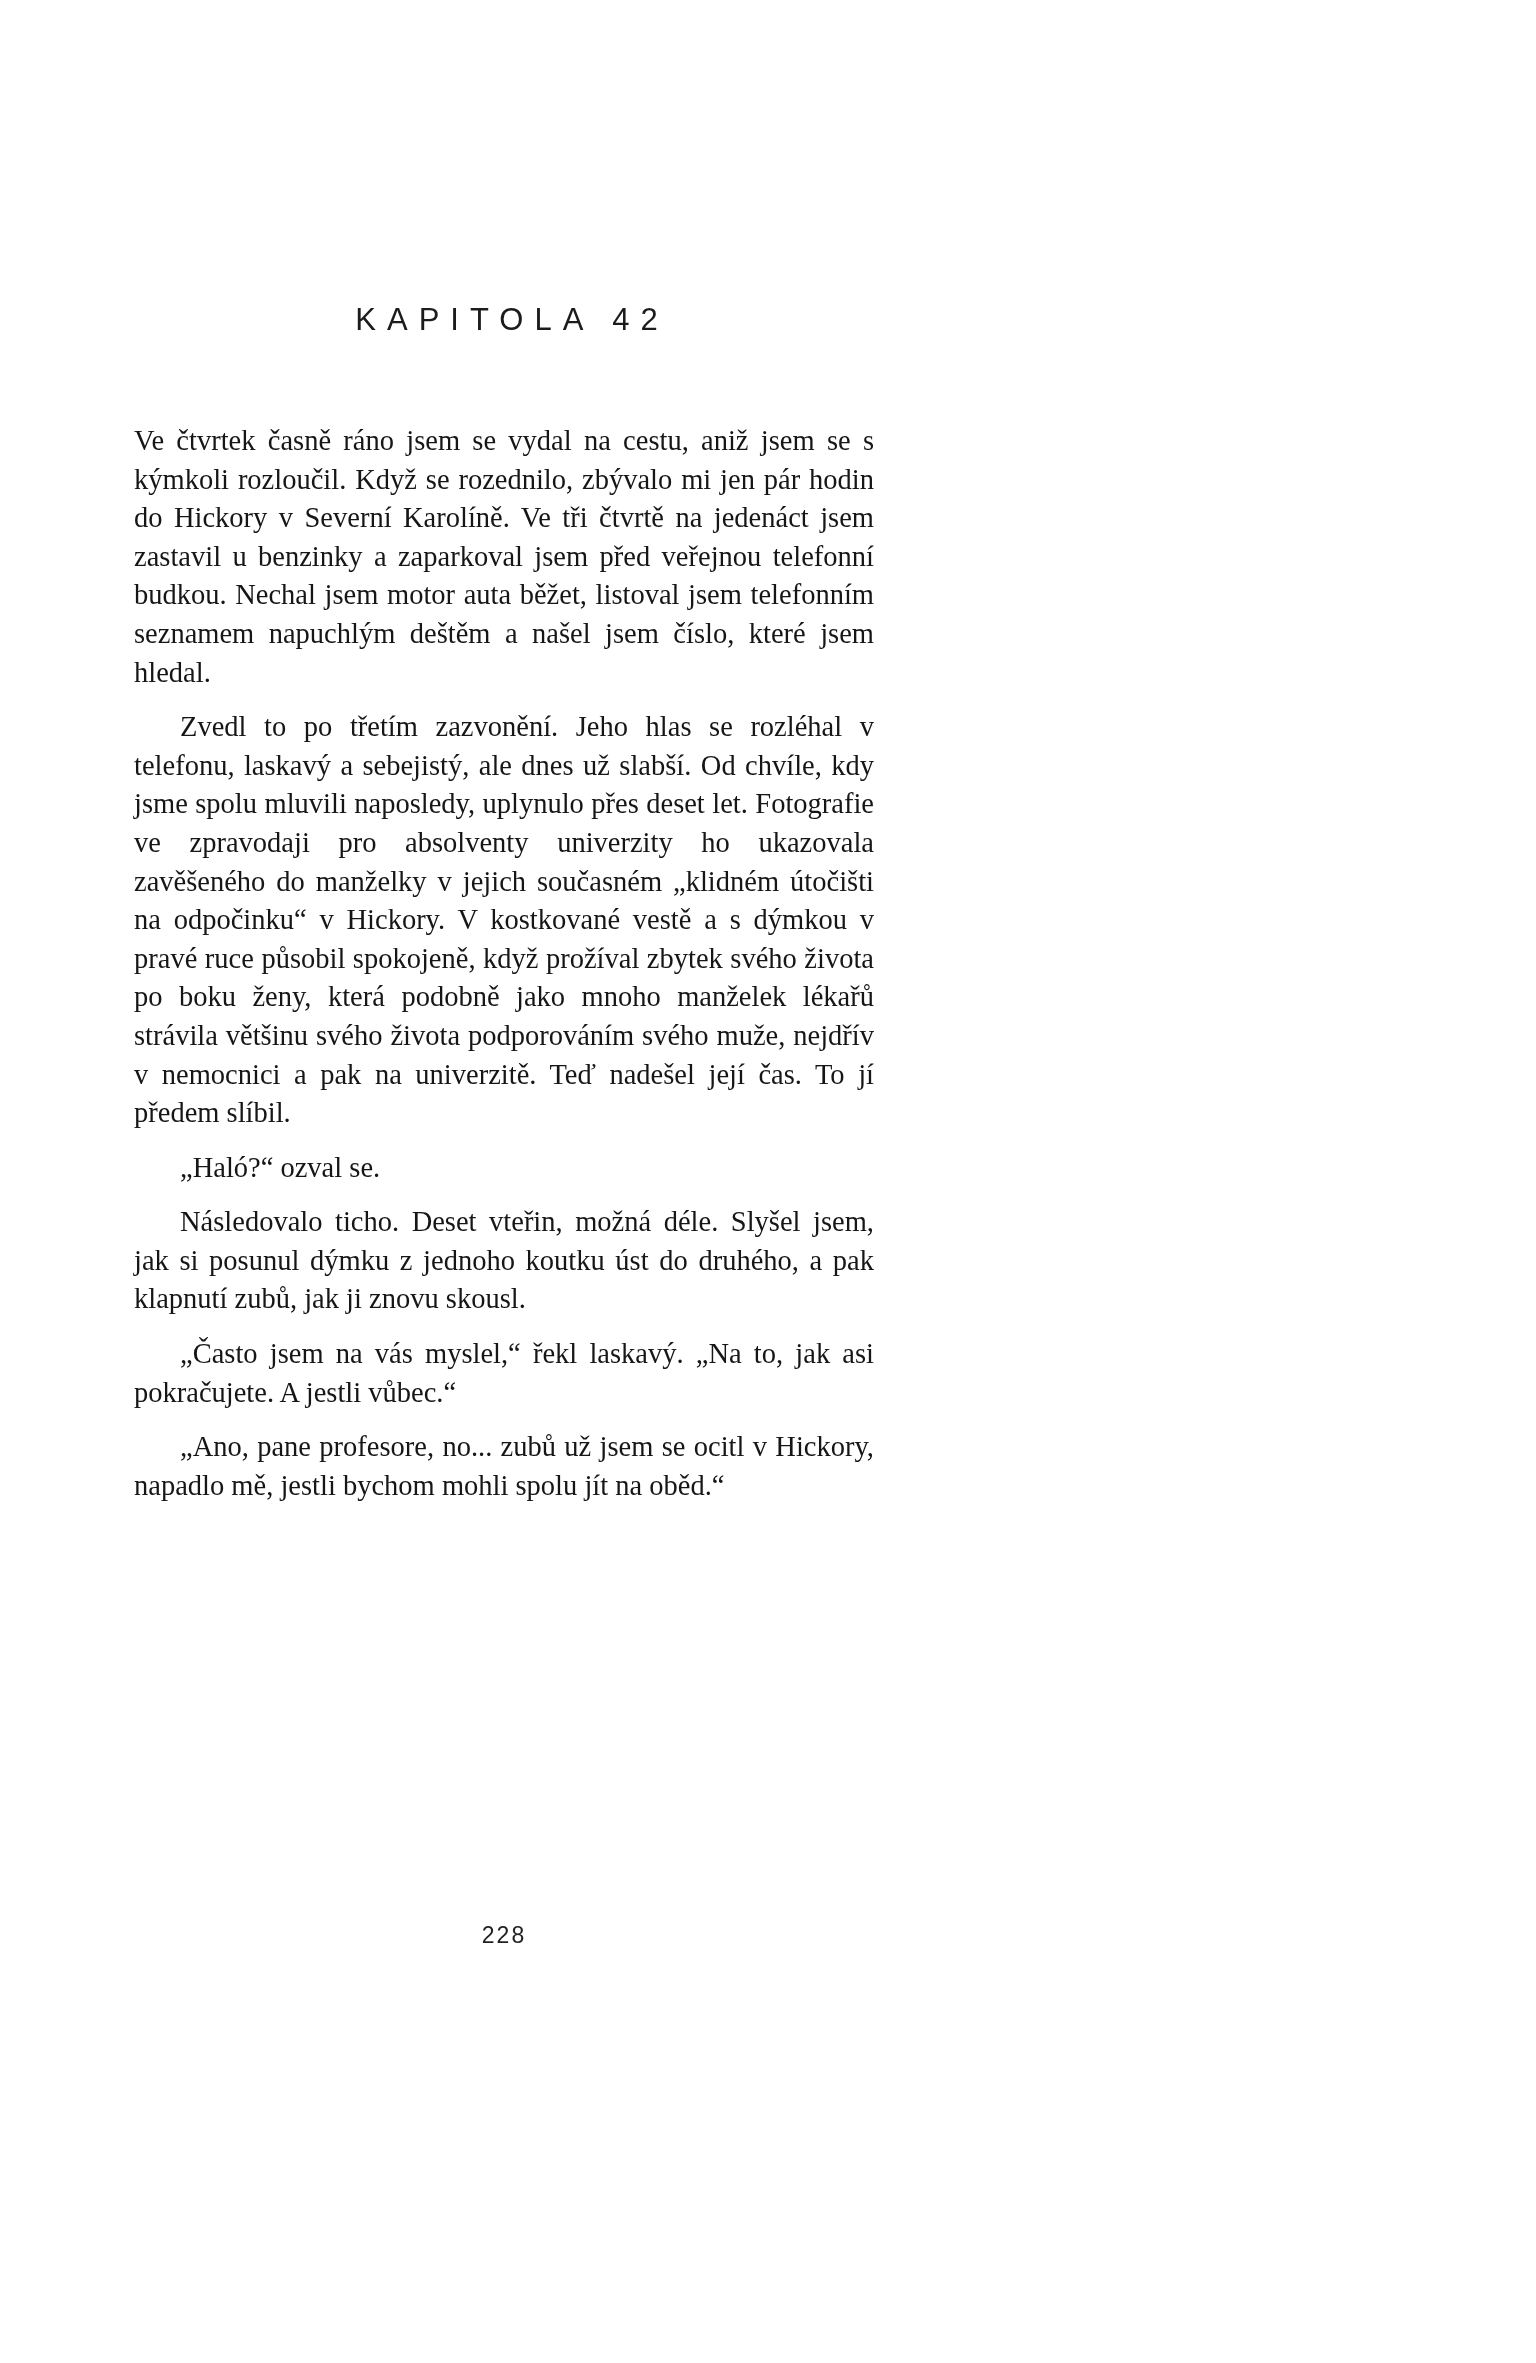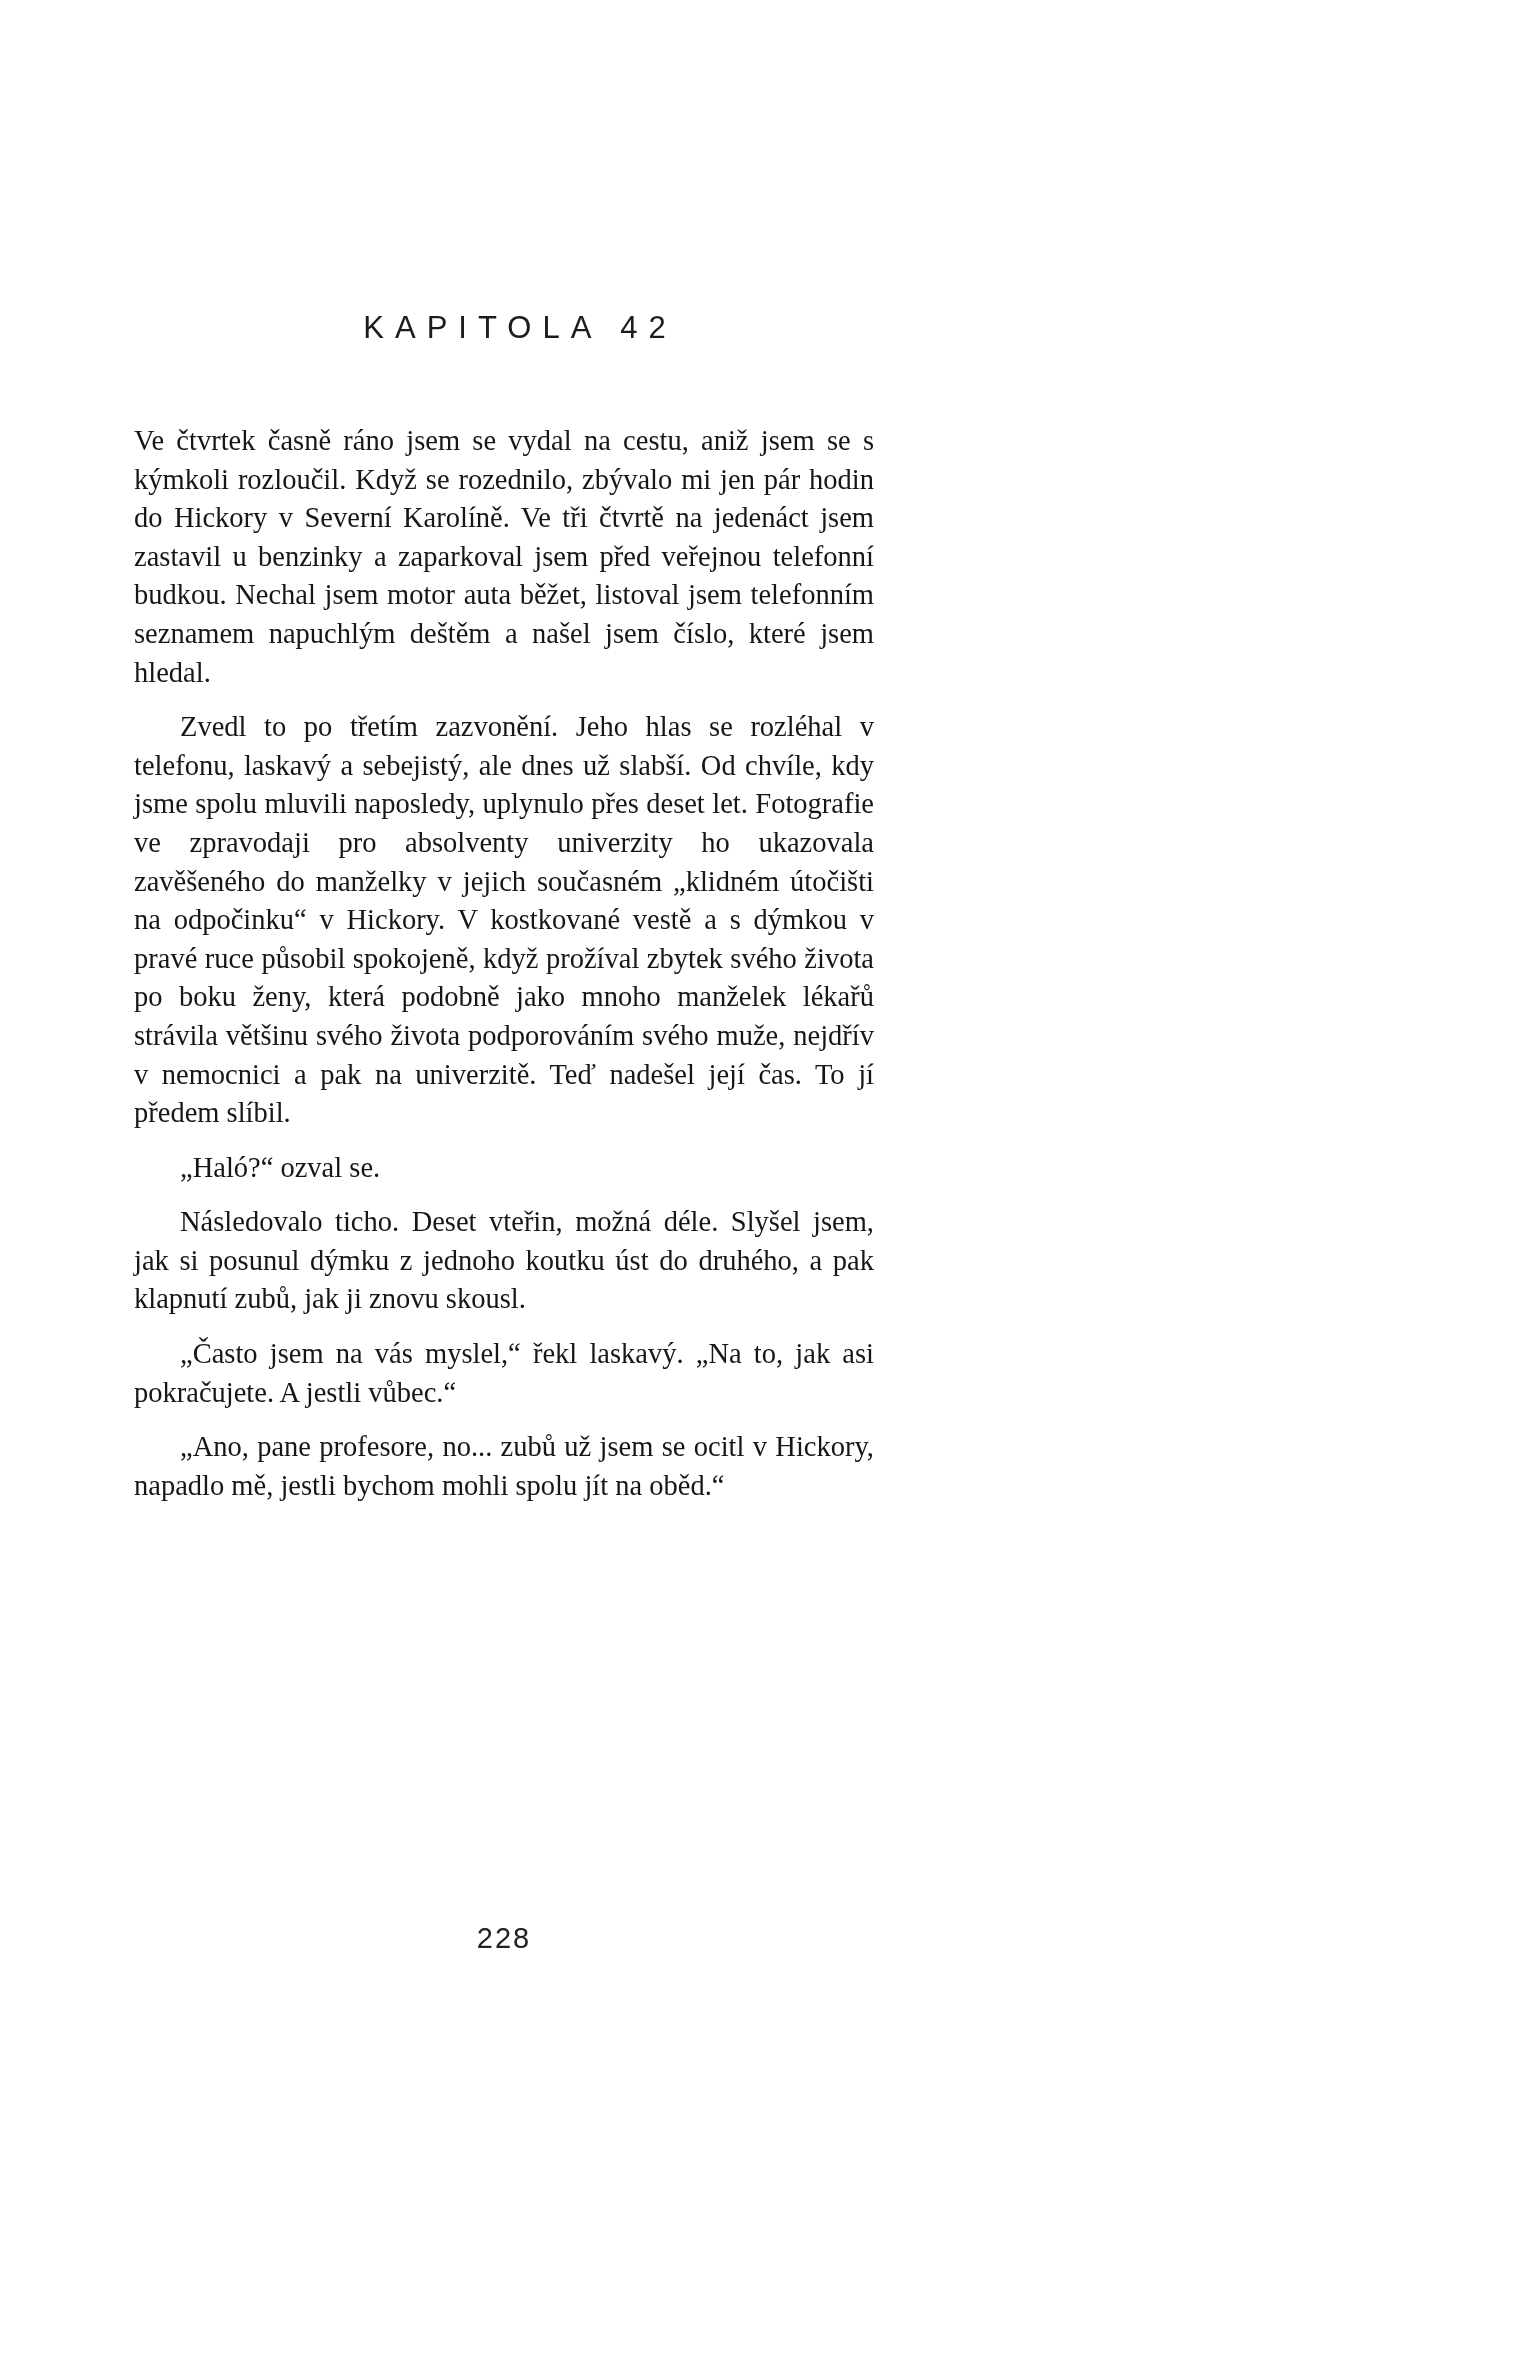--- a/index.html
+++ b/index.html
@@ -16,21 +16,21 @@
   .book-page {
     position: absolute;
     inset: 0;
     background: #ffffff;
   }
   .chapter-title {
     position: absolute;
     top: 294px;
     left: 118px;
     width: 772px;
-    margin: 16px;
+    margin: 8px;
     text-align: center;
     font-family: "Liberation Sans", sans-serif;
     font-size: 31px;
     font-weight: 400;
     letter-spacing: 11px;
     color: #1c1c1c;
     white-space: nowrap;
   }
   .text-block {
     position: absolute;
@@ -50,21 +50,21 @@
   .para.no-indent {
     text-indent: 0;
   }
   .page-number {
     position: absolute;
     top: 1922px;
     left: 118px;
     width: 772px;
     text-align: center;
     font-family: "Liberation Sans", sans-serif;
-    font-size: 29px;
+    font-size: 23px;
     letter-spacing: 2px;
     color: #222222;
   }
 </style>
 </head>
 <body>
 
 <div class="book-page">
 
   <h1 class="chapter-title">KAPITOLA 42</h1>

